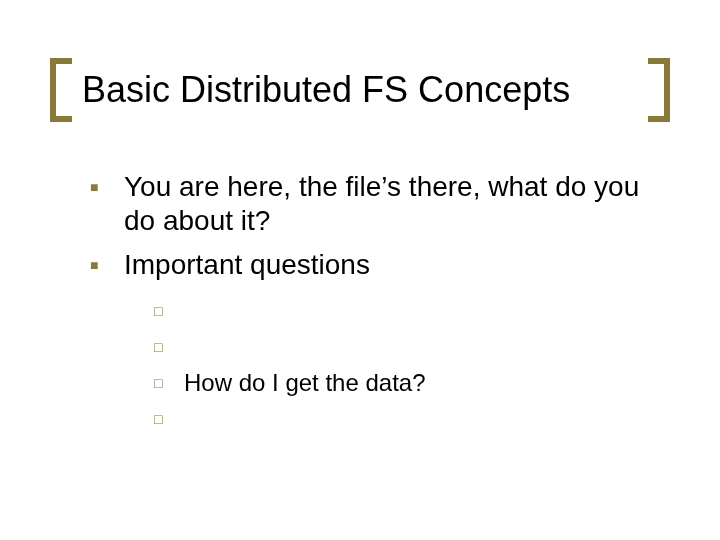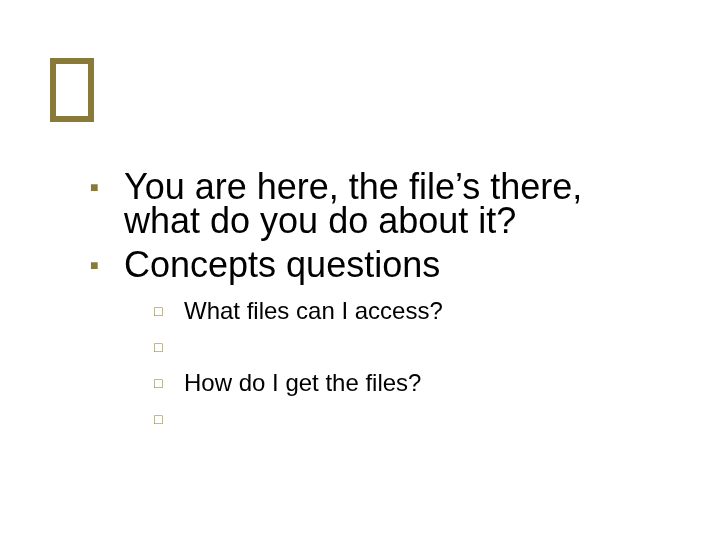--- a/index.html
+++ b/index.html
@@ -49,21 +49,21 @@
     align-items: flex-start;
     margin-bottom: 10px;
   }
   .lvl1 .bullet {
     flex: 0 0 34px;
     font-size: 14px;
     color: #8a7a3a;
     line-height: 34px;
   }
   .lvl1 .text {
-    font-size: 36px;
+    font-size: 28px;
     line-height: 34px;
   }
   .sublist {
     margin-top: 14px;
     margin-left: 64px;
   }
   .lvl2 {
     display: flex;
     align-items: flex-start;
     margin-bottom: 6px;
@@ -77,45 +77,45 @@
   .lvl2 .text {
     font-size: 24px;
     line-height: 30px;
   }
 </style>
 </head>
 <body>
 
 <div class="title-row">
   <div class="bracket left"></div>
+  <div class="title">Basic Distributed FS Concepts</div>
   <div class="bracket right"></div>
 </div>
 
 <div class="body">
 
   <div class="lvl1">
     <div class="bullet">■</div>
     <div class="text">You are here, the file’s there, what do you do about it?</div>
   </div>
 
   <div class="lvl1">
     <div class="bullet">■</div>
-    <div class="text">Concepts questions</div>
+    <div class="text">Important questions</div>
   </div>
 
   <div class="sublist">
     <div class="lvl2">
       <div class="bullet">□</div>
-      <div class="text">What files can I access?</div>
     </div>
     <div class="lvl2">
       <div class="bullet">□</div>
     </div>
     <div class="lvl2">
       <div class="bullet">□</div>
-      <div class="text">How do I get the files?</div>
+      <div class="text">How do I get the data?</div>
     </div>
     <div class="lvl2">
       <div class="bullet">□</div>
     </div>
   </div>
 
 </div>
 
 </body></html>

